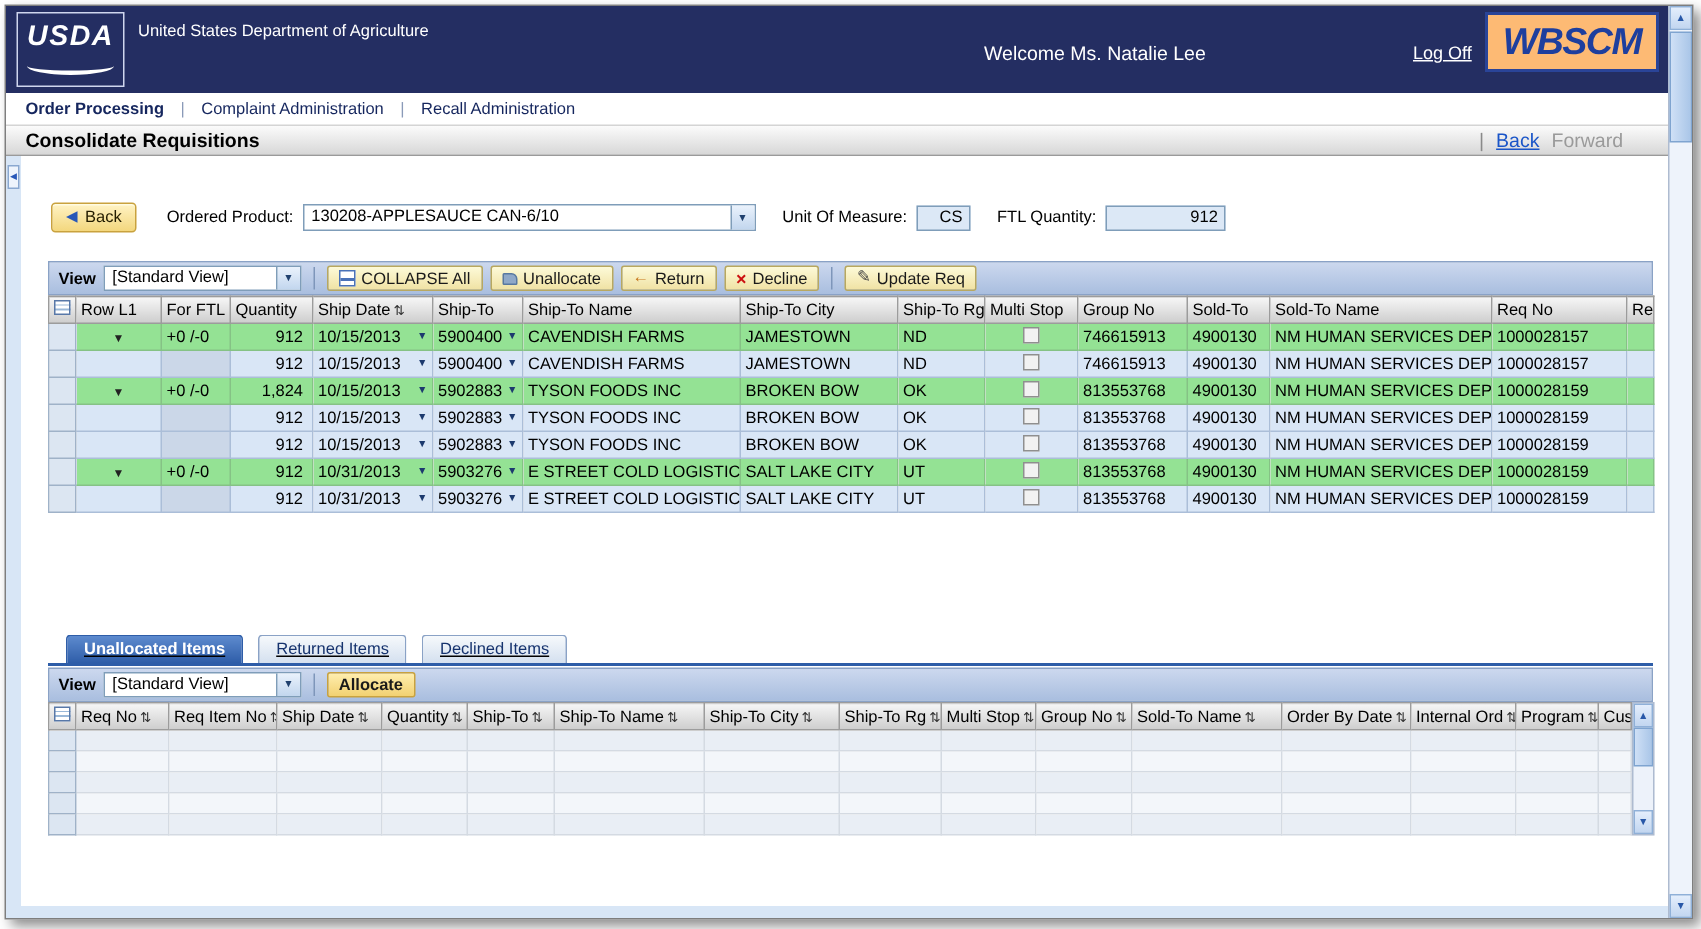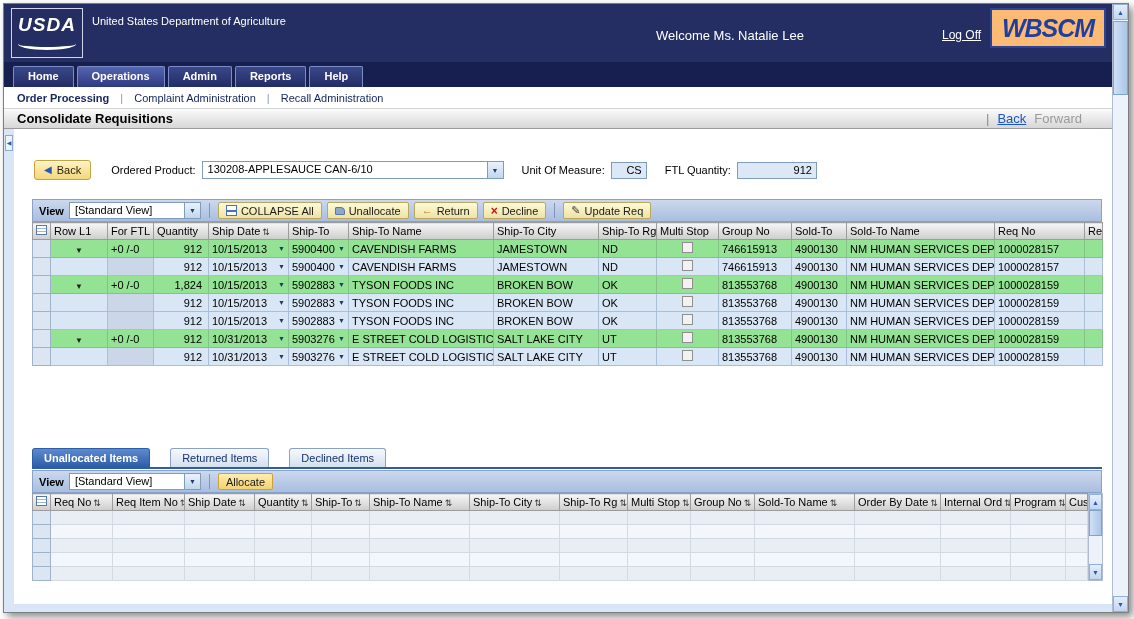--- a/index.html
+++ b/index.html
@@ -74,21 +74,21 @@
   
   .panel-main{position:absolute;left:28px;top:70px;width:1070px;}
   .grid-bar{height:23px;background:linear-gradient(#ccd8ee,#a9bedf);border:1px solid #8aa2c6;
             display:flex;align-items:center;gap:5px;padding:0 6px;font-size:11px;}
   .gb-view{color:#000;font-weight:bold;}
   .ddl-view{width:132px;height:17px;}
   .gsep{width:1px;height:15px;background:#7e96ba;margin:0 3px;}
   .gbtn{height:17px;display:flex;align-items:center;gap:4px;padding:0 7px;cursor:pointer;
         background:linear-gradient(#fdfad8,#f0e2a4);border:1px solid #b8a860;border-radius:2px;
         font-size:11px;color:#1a1a1a;white-space:nowrap;}
-  .gbtn.warm{background:linear-gradient(#ffeeae,#f2d172);border-color:#c9a23e;}
+  .gbtn.warm{background:linear-gradient(#ffeeae,#f2d172);border-color:#c9a23e;font-weight:bold;}
   .ico-collapse{display:inline-block;width:11px;height:11px;border:1px solid #4a72b8;background:
      linear-gradient(to bottom,transparent 4px,#4a72b8 4px,#4a72b8 6px,transparent 6px),#ffffff;}
   .ico-jug{display:inline-block;width:10px;height:8px;background:#8fa8c8;border:1px solid #5878a0;
            border-radius:1px 4px 1px 1px;}
   .ico-return{color:#c87820;font-weight:bold;font-size:11px;line-height:11px;}
   .ico-decline{color:#cc1111;font-weight:bold;font-size:12px;line-height:12px;}
   .ico-pencil{color:#404040;font-size:11px;line-height:11px;}
 
   
   table.grid{border-collapse:collapse;table-layout:fixed;font-size:11px;}
@@ -103,21 +103,21 @@
   td.center{text-align:center;}
   .ddcell{display:flex;align-items:center;justify-content:space-between;}
   .dd{font-size:7px;color:#1c3a6e;margin-left:3px;cursor:pointer;}
   .tri{font-size:8px;color:#222222;cursor:pointer;}
   .cb{display:inline-block;width:11px;height:11px;background:#f2f2f2;border:1px solid #8f8f8f;cursor:pointer;}
   .hdr-ico{display:inline-block;width:11px;height:10px;border:1px solid #5878a8;
            background:repeating-linear-gradient(to bottom,#ffffff 0 2px,#9ab8d8 2px 3px);}
   .sort{font-size:9px;color:#333333;margin-left:2px;}
 
   
-  .tabs2{position:absolute;left:28px;top:318px;height:20px;display:flex;gap:20px;align-items:flex-end;}
+  .tabs2{position:absolute;left:40px;top:318px;height:20px;display:flex;gap:10px;align-items:flex-end;text-decoration:underline;}
   .tab2{height:19px;line-height:18px;padding:0 11px;font-size:11px;color:#16336e;cursor:pointer;
         background:linear-gradient(#f6f9fc,#d4e0ef);border:1px solid #8aa2c6;border-bottom:none;
         border-radius:3px 3px 0 0;}
   .tab2.active{background:linear-gradient(#5d8ace,#2e5da8);color:#ffffff;font-weight:bold;border-color:#2e5da8;}
   .tabs2-line{position:absolute;left:28px;top:338px;width:1070px;height:2px;background:#2e5da8;}
   .panel-bottom{position:absolute;left:28px;top:341px;width:1070px;}
   .bottom-body{display:flex;align-items:stretch;}
   tr.erow td{height:14px;background:#f3f6fa;border:1px solid #d4dae2;}
   tr.erow:nth-child(even) td{background:#e9eef5;}
   tr.erow td.sel{background:#dce6f2 !important;}
@@ -144,27 +144,20 @@
         <div class="usda-swoosh"></div>
       </div>
       <div class="hdr-dept">United States Department of Agriculture</div>
       <div class="hdr-welcome">Welcome Ms. Natalie Lee</div>
       <div class="hdr-logoff">Log Off</div>
       <div class="brand">
         <span>WBSCM</span>
       </div>
     </div>
 
-    <div class="navtabs">
-      <div class="navtab">Home</div>
-      <div class="navtab active">Operations</div>
-      <div class="navtab">Admin</div>
-      <div class="navtab">Reports</div>
-      <div class="navtab">Help</div>
-    </div>
 
     <div class="subnav">
       <span class="sn active">Order Processing</span>
       <span class="sep">|</span>
       <span class="sn">Complaint Administration</span>
       <span class="sep">|</span>
       <span class="sn">Recall Administration</span>
     </div>
 
     <div class="pagebar">

